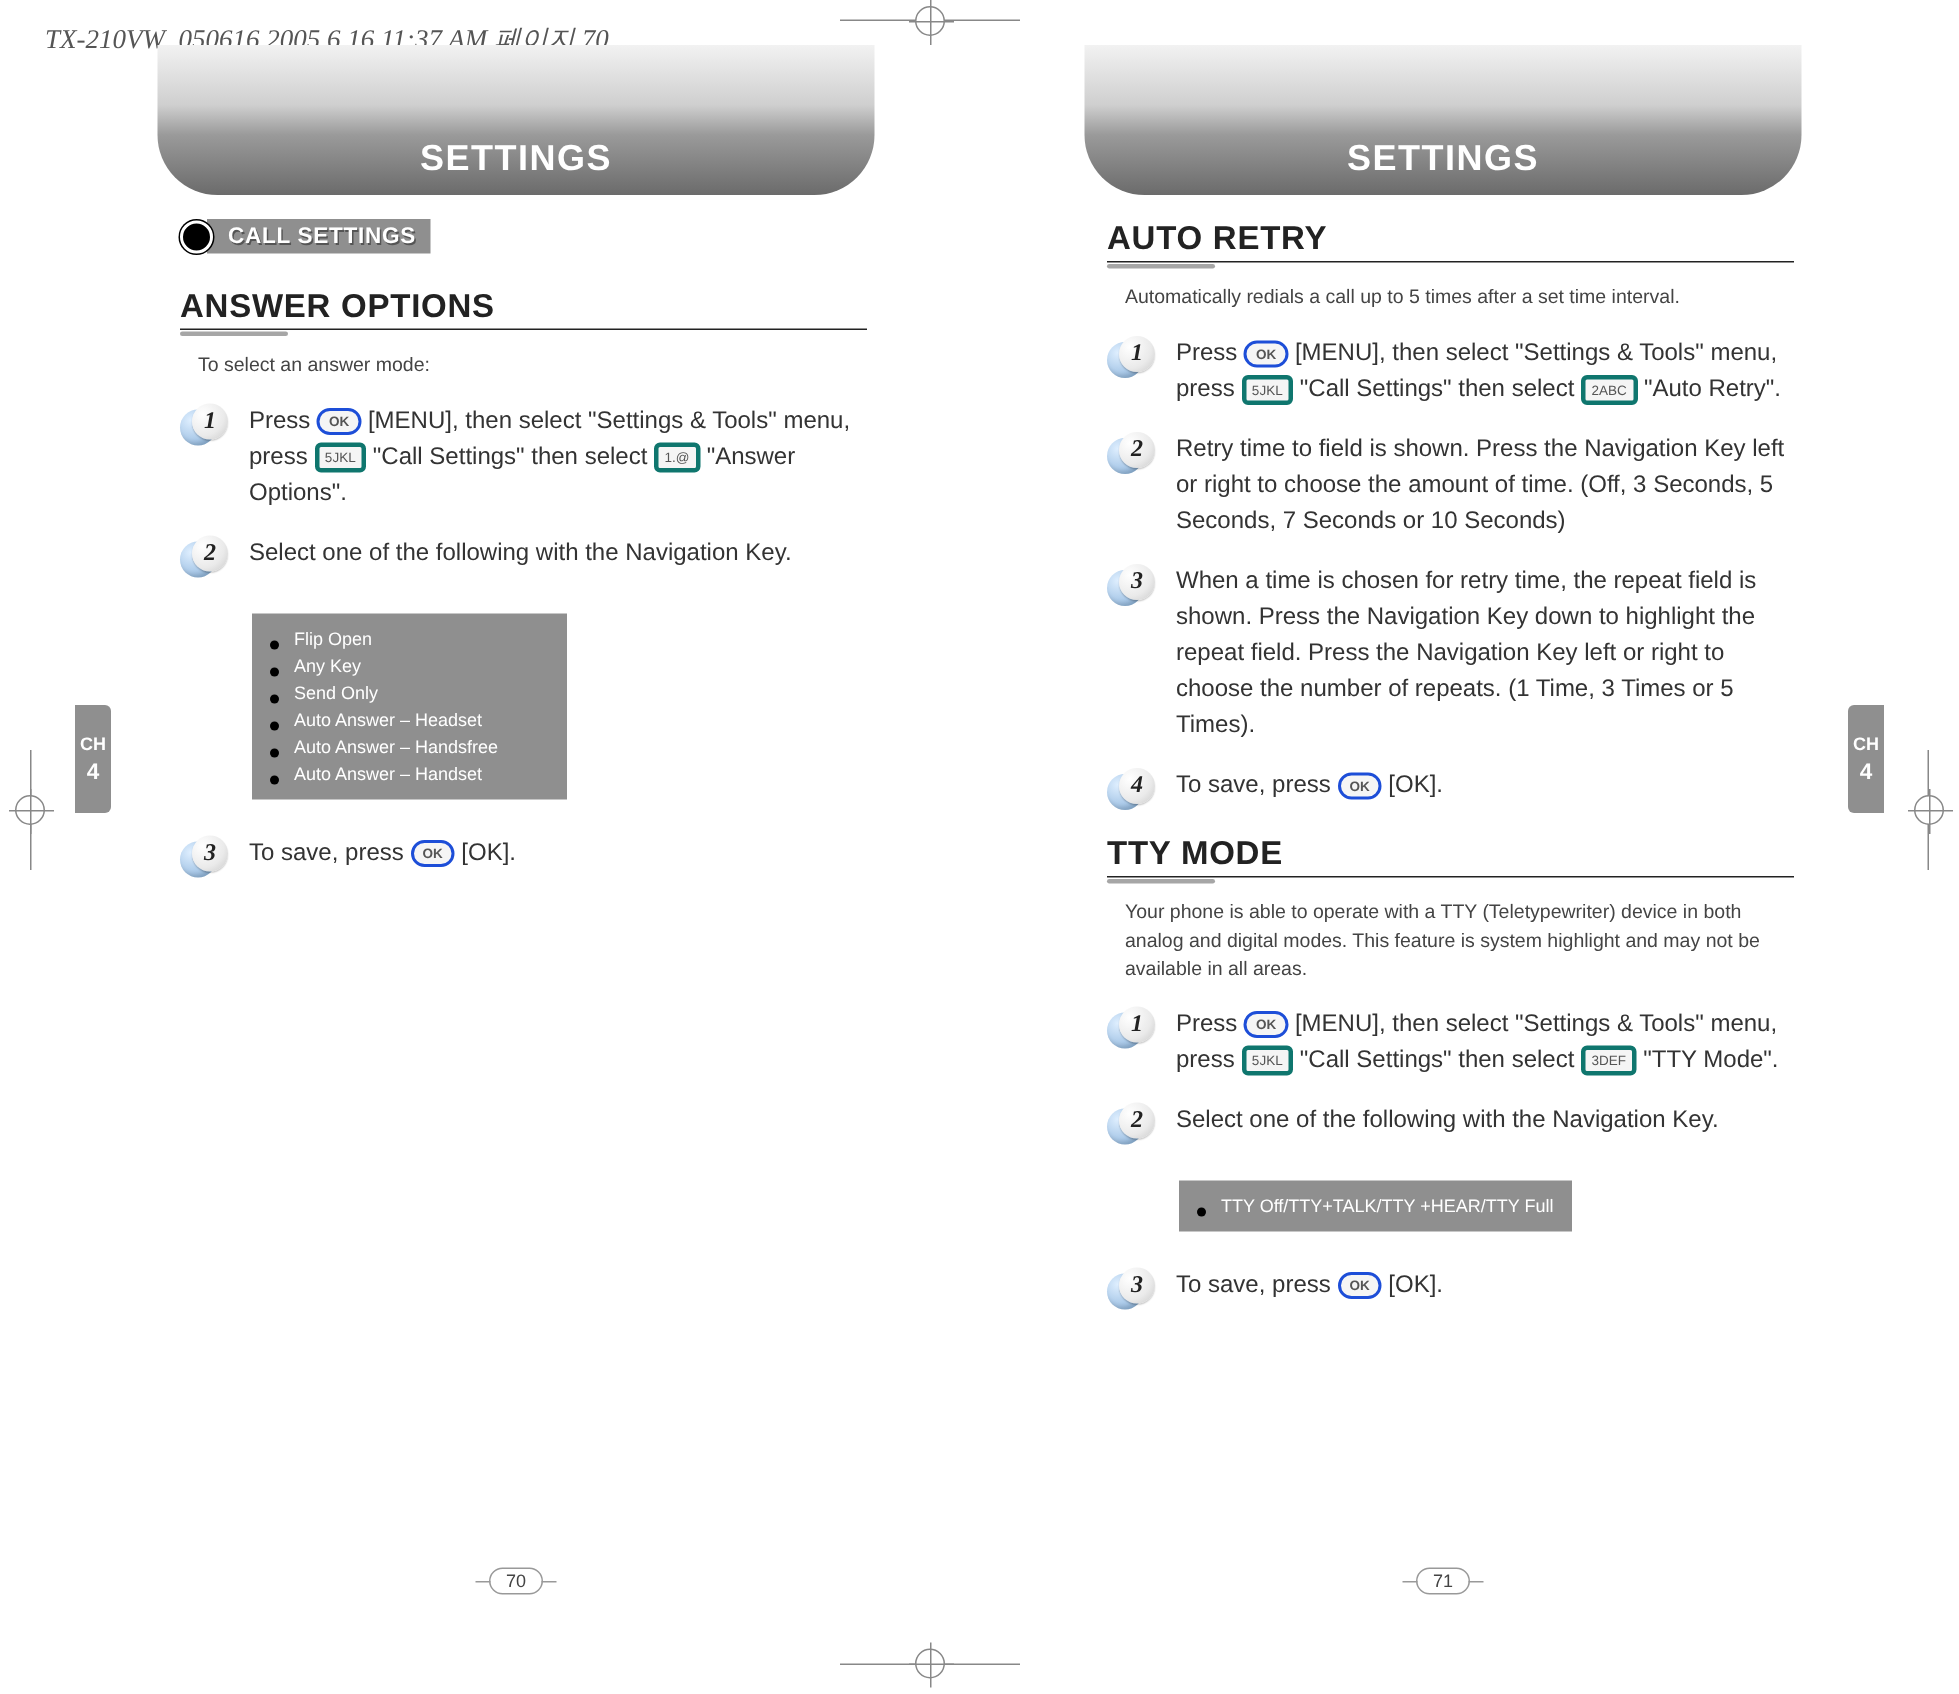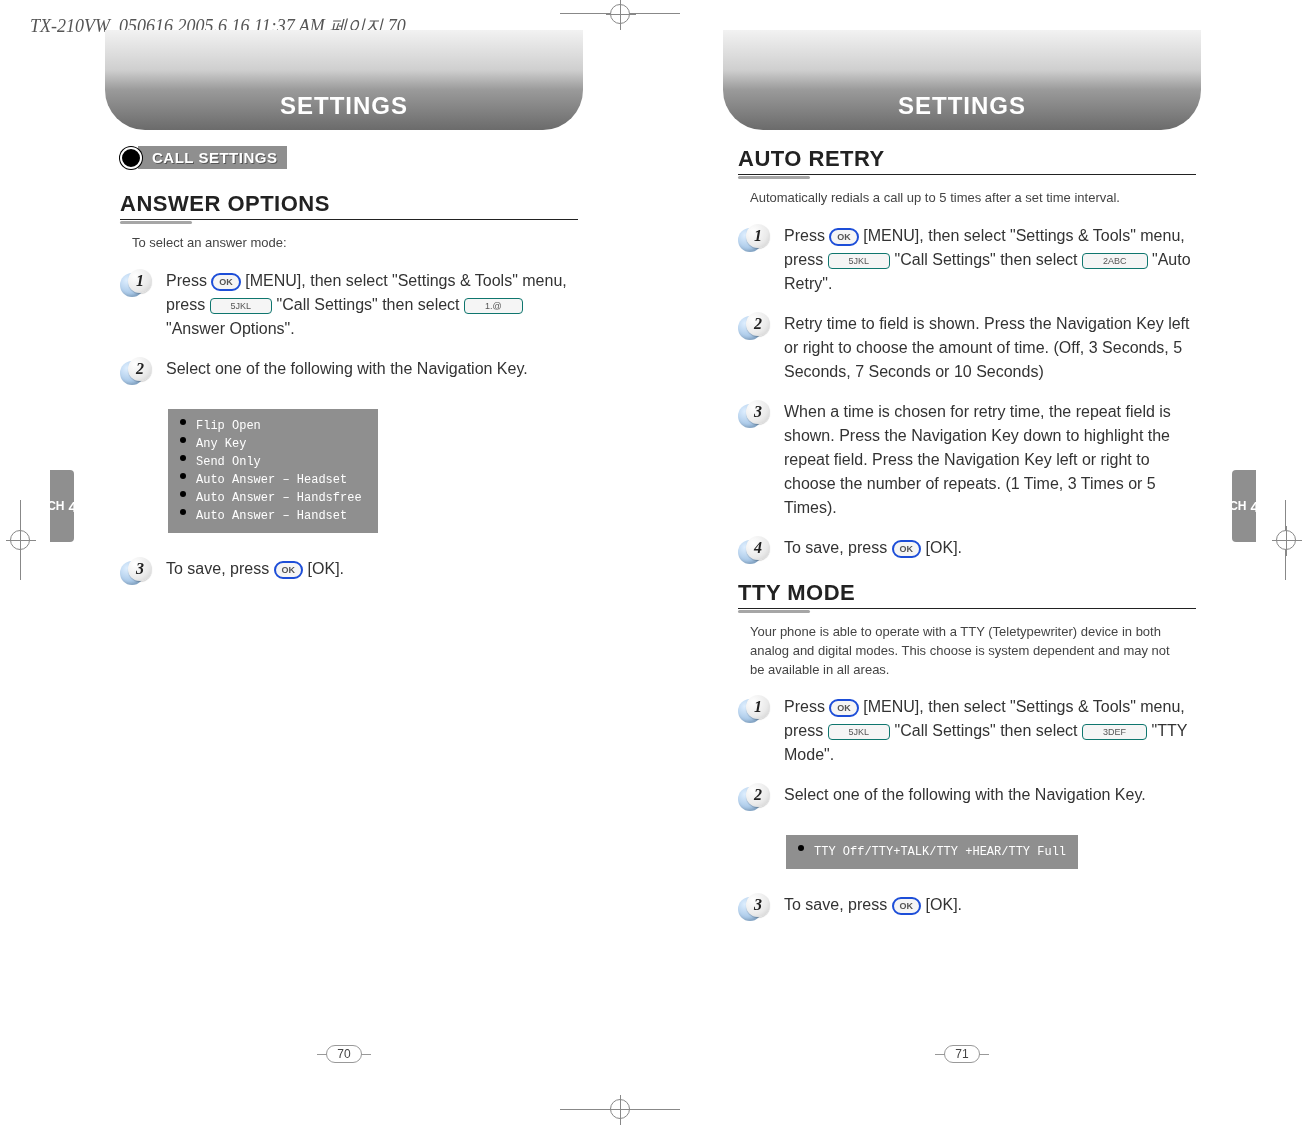--- a/index.html
+++ b/index.html
@@ -92,35 +92,35 @@
   .step-text { flex:1; font-size:16px; color:#333; line-height:1.5; }
 
   .key-ok {
     display:inline-block; vertical-align:middle;
     border:2px solid #1d4ed8; border-radius:10px; padding:0 6px;
     font-size:9px; font-weight:bold; color:#555; background:#f5f5f5;
     line-height:14px; min-width:22px; text-align:center;
   }
   .key-num {
     display:inline-block; vertical-align:middle;
-    border:1px solid #0f766e; border-radius:4px; padding:0 20px;
+    border:3px solid #0f766e; border-radius:4px; padding:0 4px;
     font-size:9px; color:#555; background:#f5f5f5;
     line-height:14px; min-width:26px; text-align:right;
   }
 
   .optbox {
     margin:8px 0 8px 48px; background:#8f8f8f; color:#fff; padding:8px 12px;
     font-size:12px; display:inline-block; min-width:210px;
   }
-  .optbox .row { display:flex; align-items:flex-start; gap:10px; padding:2px 0;font-family:Liberation Mono, monospace; }
+  .optbox .row { display:flex; align-items:flex-end; gap:10px; padding:2px 0; }
   .optbox .dot { width:6px; height:6px; border-radius:50%; background:#000; }
 
   .side-tab {
     position:absolute; top:440px; width:24px; height:72px;
-    background:#8f8f8f; color:#fff; display:flex; align-items:center; justify-content:center; gap:4px;
+    background:#8f8f8f; color:#fff; display:flex; flex-direction:column; align-items:center; justify-content:center; gap:4px;
     font-size:12px; font-weight:bold;
   }
   .page.left .side-tab { left:0; border-radius:0 4px 4px 0; }
   .page.right .side-tab { right:0; border-radius:4px 0 0 4px; }
   .side-tab .ch { font-size:12px; line-height:1; letter-spacing:0; }
   .side-tab .num { font-size:15px; }
 
   .pagenum {
     position:absolute; bottom:6px; width:100%; display:flex; justify-content:center;
   }
@@ -310,21 +310,21 @@
           <span> [OK].</span>
         </div>
       </div>
 
       
       <div class="section-head" style="margin-top:12px">TTY MODE</div>
       <div class="section-rule">
           <div class="bar1"></div>
           <div class="bar2"></div>
         </div>
-      <div class="intro">Your phone is able to operate with a TTY (Teletypewriter) device in both analog and digital modes. This choose is system dependent and may not be available in all areas.</div>
+      <div class="intro">Your phone is able to operate with a TTY (Teletypewriter) device in both analog and digital modes. This feature is system highlight and may not be available in all areas.</div>
 
       <div class="step">
         <div class="numball">
             <div class="back"></div>
             <div class="front">1</div>
           </div>
         <div class="step-text">
           <span>Press </span>
           <span class="key-ok">OK</span>
           <span> [MENU], then select "Settings &amp; Tools" menu, press </span>

